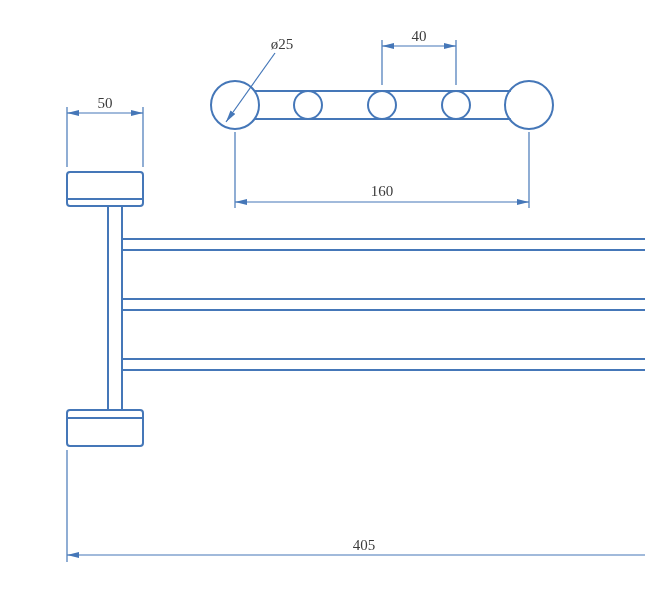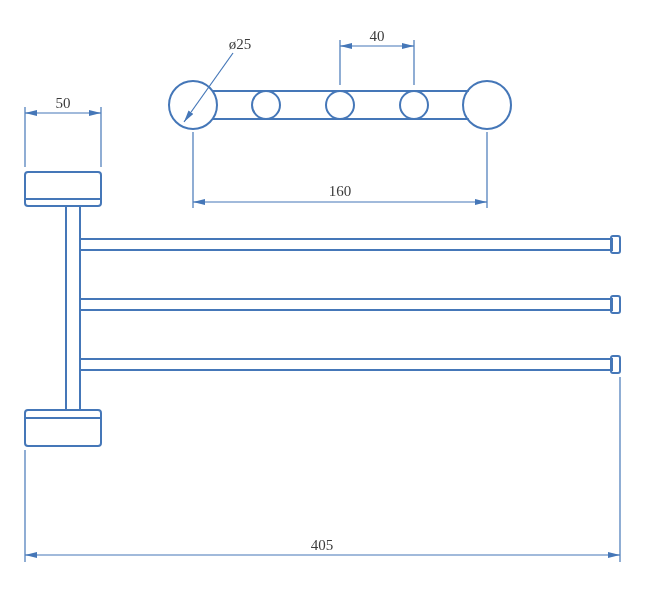--- a/index.html
+++ b/index.html
@@ -13,20 +13,21 @@
     margin: 0;
     padding: 0;
     background: var(--bg-color);
   }
   .canvas {
     position: relative;
     width: 645px;
     height: 600px;
     background: var(--bg-color);
     overflow: hidden;
+    padding-left: 42px;
   }
   .geo {
     stroke: var(--line-color);
     stroke-width: 2;
     fill: none;
     stroke-linecap: round;
   }
   .dim {
     stroke: var(--dim-color);
     stroke-width: 1.2;

